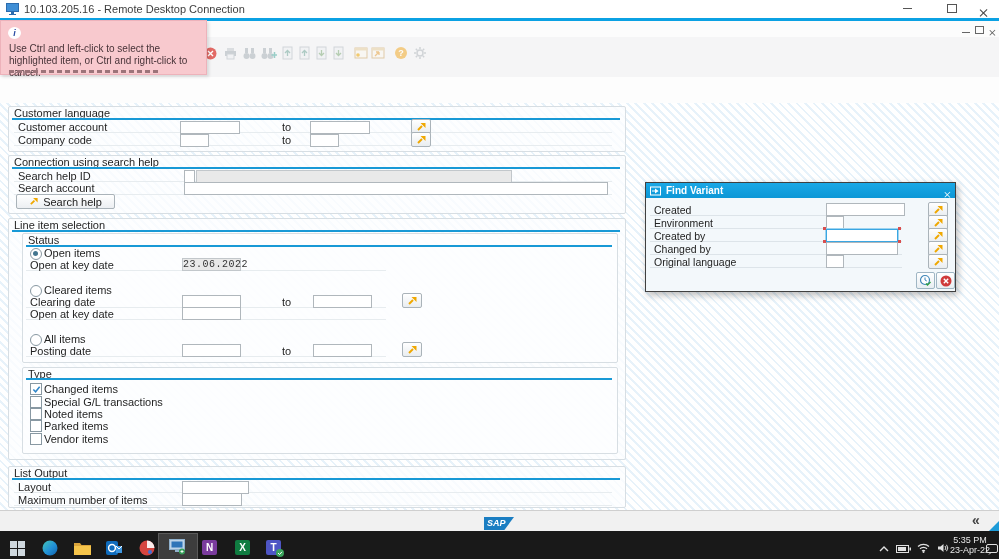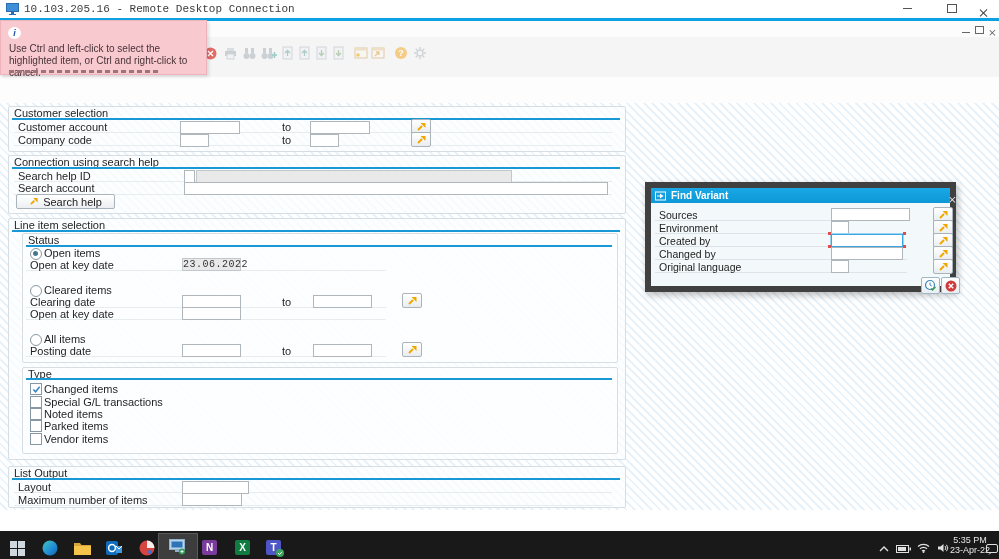--- a/index.html
+++ b/index.html
@@ -1,21 +1,21 @@
 <!DOCTYPE html>
 <html><head>
 <meta charset="utf-8">
 <style>
   html,body{margin:0;padding:0;}
   body{font-family:"Liberation Sans",sans-serif;}
   .screen{position:relative;width:999px;height:559px;overflow:hidden;background:#fff;}
   .L{position:absolute;}
   
   .rdpbar{left:0;top:0;width:999px;height:18px;background:#ffffff;border-bottom:1px solid #e4e4e4;}
-  .rdptitle{left:24px;top:3px;font-size:11px;color:#3c3c3c;font-family:Liberation Mono, monospace;}
+  .rdptitle{left:24px;top:3px;font-size:11px;color:#3c3c3c;}
   .minbar{width:9px;height:1px;background:#555;}
   .maxbox{width:8px;height:7px;border:1px solid #555;}
   .xicon{width:10px;height:10px;position:relative;display:inline-block;}
   .xicon::before,.xicon::after{content:"";position:absolute;left:4px;top:0;width:1.4px;height:10px;background:currentColor;}
   .xicon::before{transform:rotate(45deg);}
   .xicon::after{transform:rotate(-45deg);}
   .xsmall{transform:scale(.75);transform-origin:top left;}
   
   .sapblue{left:0;top:18px;width:999px;height:3px;background:#0ba1e3;}
   .menurow{left:0;top:21px;width:999px;height:16px;background:#fcfcfc;}
@@ -56,21 +56,21 @@
      display:flex;align-items:center;justify-content:center;}
   
   .tooltip{left:0;top:20px;width:207px;height:55px;background:#f8c9ce;border:1px solid #edb2ba;
      box-sizing:border-box;z-index:50;box-shadow:2px 2px 3px rgba(0,0,0,.12);}
   .ttl{font-size:10px;font-weight:700;color:#38262a;}
   .tbody{font-size:10px;color:#473338;line-height:12px;}
   .tcut{height:3px;background:repeating-linear-gradient(90deg,#9c7379 0 5px,transparent 5px 8px);}
   .bub{width:13px;height:12px;background:#fff;border-radius:50%;color:#2b4ea3;
       font-weight:700;font-size:9px;text-align:center;line-height:12px;font-style:italic;}
   
-  .dialog{left:645px;top:182px;width:311px;height:110px;background:#f3f8fb;border:6px solid #404040;
+  .dialog{left:645px;top:182px;width:311px;height:110px;background:#f3f8fb;border:1px solid #404040;
      z-index:40;box-shadow:2px 3px 7px rgba(0,0,0,.28);box-sizing:border-box;}
   .dtitle{left:0;top:0;width:100%;height:15px;background:linear-gradient(#1aa8e6,#0d97d6);}
   .dtxt{font-size:10px;color:#fff;font-weight:700;}
   .dlabel{font-size:10.5px;color:#222;white-space:nowrap;}
   .drow{border-bottom:1px solid #dde4e9;}
   .hl{border:1px solid #3aa6e2;box-shadow:0 0 0 1px #9ed4f0;}
   .ctick{position:absolute;width:3px;height:3px;background:#d94f4f;}
   .dbtn{width:17px;height:15px;border:1px solid #9fb6c4;border-radius:2px;background:linear-gradient(#fff,#e8eef2);
      display:flex;align-items:center;justify-content:center;cursor:pointer;}
 </style>
@@ -176,21 +176,21 @@
         <rect x="1" y="5.2" width="11" height="2.4" fill="#eef1f3" stroke="#c24a3e" stroke-width="0.7"></rect>
         <rect x="1" y="8.9" width="11" height="2.4" fill="#c24a3e"></rect>
       </svg>
     <div class="L" style="left:73px;top:84px;width:12px;height:12px;background:#fff;border:1px solid #5b8fc9;border-radius:1px;text-align:center;font-size:9px;line-height:12px;font-weight:700;font-style:italic;color:#2d6db5;font-family:'Liberation Serif',serif">i</div>
     <div class="L apptitle">Data Sources</div>
   </div>
 
   <div class="L content">
 
     <div class="L gbox" style="left:8px;top:3px;width:616px;height:44px"></div>
-    <div class="L gtitle" style="left:14px;top:4px">Customer selection</div>
+    <div class="L gtitle" style="left:14px;top:4px">Customer language</div>
     <div class="L bline" style="left:12px;top:15px;width:608px"></div>
     <div class="L rl" style="left:14px;top:17px;width:598px;height:12px"></div>
     <div class="L flabel" style="left:18px;top:18px">Customer account</div>
     <div class="L in" style="left:180px;top:18px;width:58px"></div>
     <div class="L flabel" style="left:282px;top:18px">to</div>
     <div class="L in" style="left:310px;top:18px;width:58px"></div>
     <div class="L msbtn" style="left:411px;top:16px">
         <svg width="11" height="10" viewBox="0 0 11 10">
           <path d="M2 8 L6 4" stroke="#f0a800" stroke-width="2"></path>
           <path d="M4.5 1 H9.5 V6 Z" fill="#f0a800"></path>
@@ -295,20 +295,25 @@
     <div class="L gtitle" style="left:14px;top:364px">List Output</div>
     <div class="L bline" style="left:12px;top:375px;width:608px"></div>
     <div class="L rl" style="left:14px;top:377px;width:598px;height:12px"></div>
     <div class="L flabel" style="left:18px;top:378px">Layout</div>
     <div class="L in" style="left:182px;top:378px;width:65px"></div>
     <div class="L rl" style="left:14px;top:390px;width:598px;height:12px"></div>
     <div class="L flabel" style="left:18px;top:391px">Maximum number of items</div>
     <div class="L in" style="left:182px;top:390px;width:58px"></div>
   </div>
 
+  <div class="L statusbar">
+    <div class="L saplogo" style="left:484px;top:6px">SAP</div>
+    <div class="L chev" style="left:972px;top:1px">«</div>
+    <div class="L corner" style="left:988px;top:10px"></div>
+  </div>
 
   <div class="L taskbar">
     <svg class="L" style="left:10px;top:10px" width="15" height="15" viewBox="0 0 15 15">
         <rect x="0" y="0" width="7" height="7" fill="#cfd8de"></rect>
         <rect x="8" y="0" width="7" height="7" fill="#cfd8de"></rect>
         <rect x="0" y="8" width="7" height="7" fill="#cfd8de"></rect>
         <rect x="8" y="8" width="7" height="7" fill="#cfd8de"></rect>
       </svg>
     <svg class="L" style="left:42px;top:9px" width="16" height="16" viewBox="0 0 16 16">
         <defs>
@@ -389,21 +394,21 @@
       <svg class="L" style="left:4px;top:3px" width="11" height="10" viewBox="0 0 11 10">
           <rect x="0.5" y="1" width="10" height="8" fill="none" stroke="#fff"></rect>
           <path d="M2 5 H6" stroke="#fff"></path>
           <path d="M5 2.6 L8.6 5 L5 7.4 Z" fill="#fff"></path>
         </svg>
       <div class="L dtxt" style="left:20px;top:2px">Find Variant</div>
       <span class="L xicon xsmall" style="left:298px;top:4px;color:#fff"></span>
     </div>
 
     <div class="L drow" style="left:4px;top:19px;width:252px;height:13px"></div>
-    <div class="L dlabel" style="left:8px;top:21px">Sources</div>
+    <div class="L dlabel" style="left:8px;top:21px">Created</div>
     <div class="L in" style="left:180px;top:20px;width:77px"></div>
     <div class="L msbtn" style="left:282px;top:19px">
         <svg width="11" height="10" viewBox="0 0 11 10">
           <path d="M2 8 L6 4" stroke="#f0a800" stroke-width="2"></path>
           <path d="M4.5 1 H9.5 V6 Z" fill="#f0a800"></path>
         </svg>
       </div>
 
     <div class="L drow" style="left:4px;top:32px;width:252px;height:13px"></div>
     <div class="L dlabel" style="left:8px;top:34px">Environment</div>

